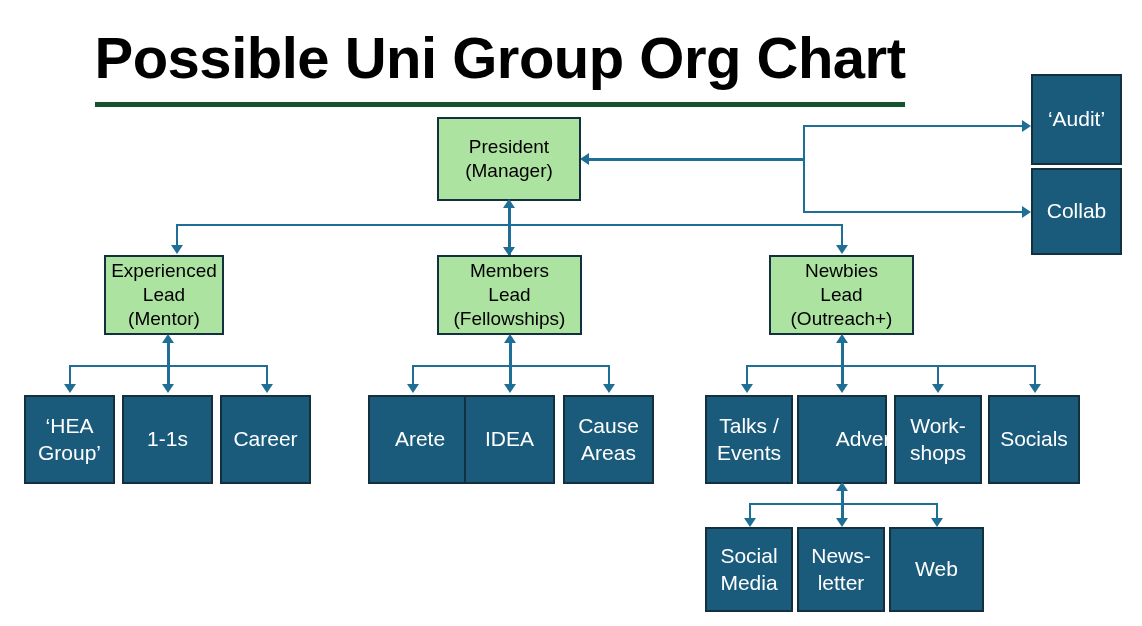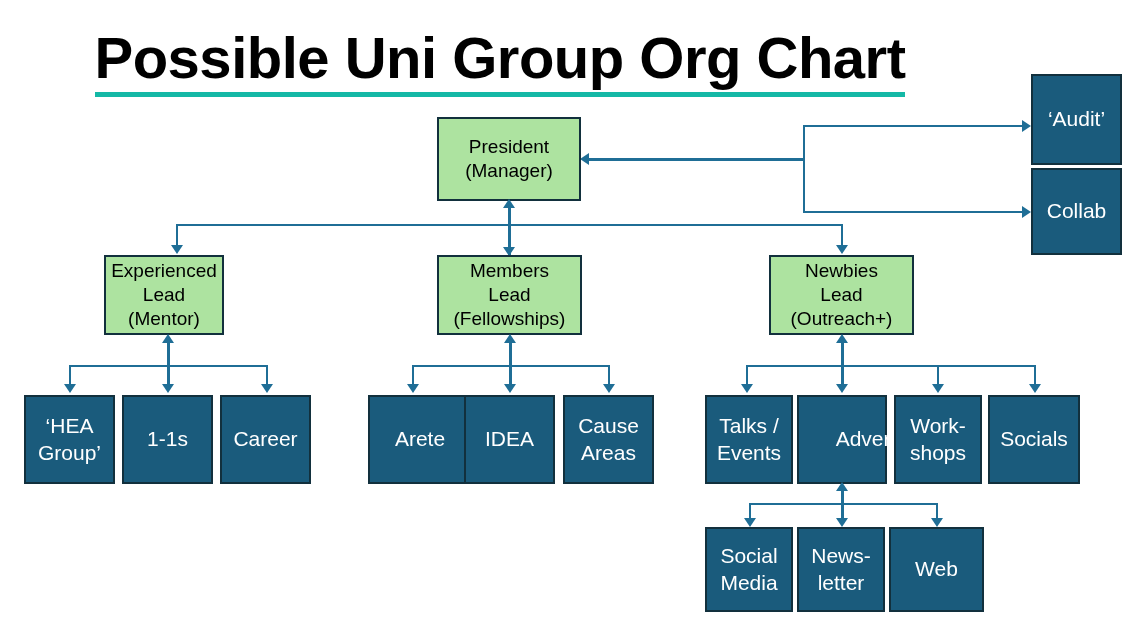--- a/index.html
+++ b/index.html
@@ -27,22 +27,22 @@
     top: 24px;
     width: 1000px;
     text-align: center;
     font-size: 58px;
     font-weight: bold;
     color: #000000;
     letter-spacing: -0.5px;
     white-space: nowrap;
   }
   #chart-title .underline-span {
-    border-bottom: 5px solid #14b8a6;
-    padding-bottom: 2px;
+    border-bottom: 5px solid #14532d;
+    padding-bottom: 12px;
   }
 
   
   .node {
     position: absolute;
     box-sizing: border-box;
     display: flex;
     align-items: center;
     justify-content: center;
     text-align: center;

